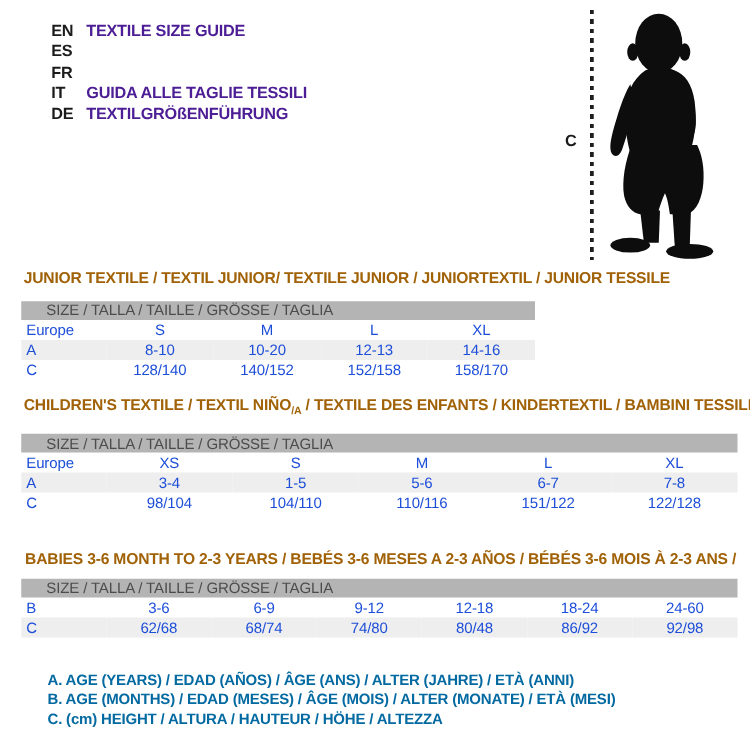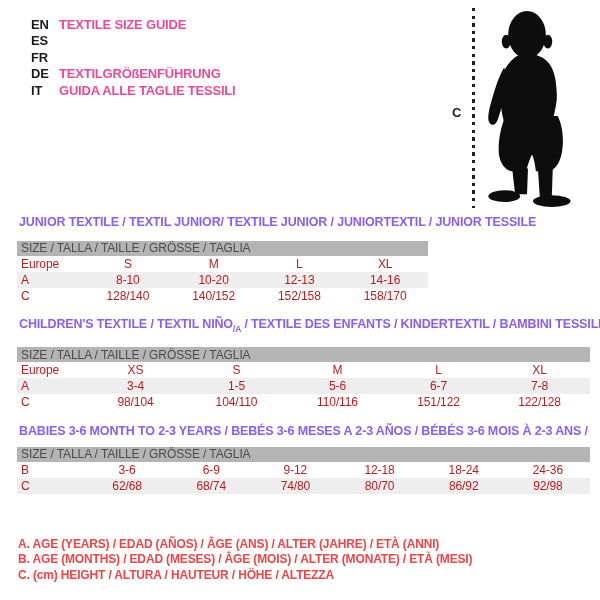--- a/index.html
+++ b/index.html
@@ -1,78 +1,78 @@
 <!DOCTYPE html>
 <html><head>
 <meta charset="utf-8">
 <style>
   html,body{margin:0;padding:0;background:#ffffff;}
   body{width:600px;height:600px;font-family:"Liberation Sans",sans-serif;
        -webkit-font-smoothing:antialiased;}
   .sheet{position:relative;width:600px;height:600px;overflow:hidden;background:#fff;}
 
   
-  .lang-list{position:absolute;left:31px;top:17px;}
+  .lang-list{position:absolute;left:41px;top:17px;}
   .lang-row{display:flex;line-height:16.4px;}
   .lang-code{width:28px;flex:0 0 28px;font-size:13px;font-weight:700;color:#1b1b1b;letter-spacing:-0.2px;}
-  .lang-title{font-size:13px;font-weight:700;color:#ec4899;letter-spacing:-0.2px;white-space:nowrap;}
+  .lang-title{font-size:13px;font-weight:700;color:#4c1d95;letter-spacing:-0.2px;white-space:nowrap;}
 
   
   .dash-line{position:absolute;left:472px;top:8px;width:3px;height:200px;
              background:repeating-linear-gradient(to bottom,#1f1f1f 0 3.5px,transparent 3.5px 7.6px);}
   .measure-label{position:absolute;left:452px;top:105px;font-size:13px;font-weight:700;color:#1b1b1b;}
   .baby-svg{position:absolute;left:478px;top:2px;}
   .baby-svg *{fill:#0d0d0d;}
 
   
   .size-section{position:absolute;left:17px;}
   #sec0{top:215px;width:411px;}
   #sec1{top:317px;width:573px;}
-  #sec2{top:424px;width:573px;}
+  #sec2{top:440px;width:573px;}
   .size-section h2{margin:0 0 11px 2px;font-size:12.5px;line-height:14.5px;font-weight:700;
-                   color:#8b5cf6;letter-spacing:-0.15px;white-space:nowrap;}
+                   color:#a16207;letter-spacing:-0.15px;white-space:nowrap;text-align:center;}
   #sec2 h2{margin-bottom:8px;white-space:normal;}
   .hsub{font-size:8.5px;font-weight:700;}
 
   table.size-table{width:100%;border-collapse:collapse;table-layout:fixed;}
-  .size-table td{height:16px;padding:0;font-size:12px;color:#b91c1c;text-align:center;
+  .size-table td{height:16px;padding:0;font-size:12px;color:#1d4ed8;text-align:center;
                  letter-spacing:-0.1px;vertical-align:middle;}
   .size-table td.lbl{text-align:left;padding-left:4px;}
-  .size-table tr.bar td{background:#b4b4b4;color:#4c4c4c;text-align:left;padding-left:4px;
+  .size-table tr.bar td{background:#b4b4b4;color:#4c4c4c;text-align:left;padding-left:20px;
                         height:15px;font-size:12px;letter-spacing:-0.1px;}
   .size-table tr.alt td{background:#eeeeee;}
 
   
   .notes{position:absolute;left:18px;top:537px;}
-  .note-line{font-size:12px;font-weight:700;color:#ef4444;line-height:15.3px;
-             letter-spacing:-0.15px;white-space:nowrap;}
+  .note-line{font-size:12px;font-weight:700;color:#0369a1;line-height:15.3px;
+             letter-spacing:-0.15px;white-space:nowrap;margin-left:20px;}
 </style>
 </head>
 <body>
 
 <main class="sheet">
 
   <section class="lang-list">
     <div class="lang-row">
       <span class="lang-code">EN</span>
       <span class="lang-title">TEXTILE SIZE GUIDE</span>
     </div>
     <div class="lang-row">
       <span class="lang-code">ES</span>
     </div>
     <div class="lang-row">
       <span class="lang-code">FR</span>
     </div>
     <div class="lang-row">
+      <span class="lang-code">IT</span>
+      <span class="lang-title">GUIDA ALLE TAGLIE TESSILI</span>
+    </div>
+    <div class="lang-row">
       <span class="lang-code">DE</span>
       <span class="lang-title">TEXTILGRÖßENFÜHRUNG</span>
-    </div>
-    <div class="lang-row">
-      <span class="lang-code">IT</span>
-      <span class="lang-title">GUIDA ALLE TAGLIE TESSILI</span>
     </div>
   </section>
 
   <div class="dash-line"></div>
   <span class="measure-label">C</span>
   <svg class="baby-svg" width="100" height="208" viewBox="0 0 100 210" xmlns="http://www.w3.org/2000/svg">
     <ellipse cx="49" cy="33" rx="19" ry="24"></ellipse>
     <ellipse cx="28" cy="40" rx="4.5" ry="7"></ellipse>
     <ellipse cx="70" cy="40" rx="4.5" ry="7"></ellipse>
     <path d="M38,55 C28,62 22,74 22,90 C22,105 24,116 27,124 L73,124 C78,112 80,96 78,80 C76,66 70,58 62,55 C54,51 46,51 38,55 Z"></path>
@@ -188,28 +188,28 @@
             <tr class="bar">
               <td colspan="7">SIZE / TALLA / TAILLE / GRÖSSE / TAGLIA</td>
             </tr>
             <tr>
               <td class="lbl">B</td>
               <td>3-6</td>
               <td>6-9</td>
               <td>9-12</td>
               <td>12-18</td>
               <td>18-24</td>
-              <td>24-36</td>
+              <td>24-60</td>
             </tr>
             <tr class="alt">
               <td class="lbl">C</td>
               <td>62/68</td>
               <td>68/74</td>
               <td>74/80</td>
-              <td>80/70</td>
+              <td>80/48</td>
               <td>86/92</td>
               <td>92/98</td>
             </tr>
           </tbody>
         </table>
       </div>
   </section>
 
   <section class="notes">
     <div class="note-line">A. AGE (YEARS) / EDAD (AÑOS) / ÂGE (ANS) / ALTER (JAHRE) / ETÀ (ANNI)</div>

